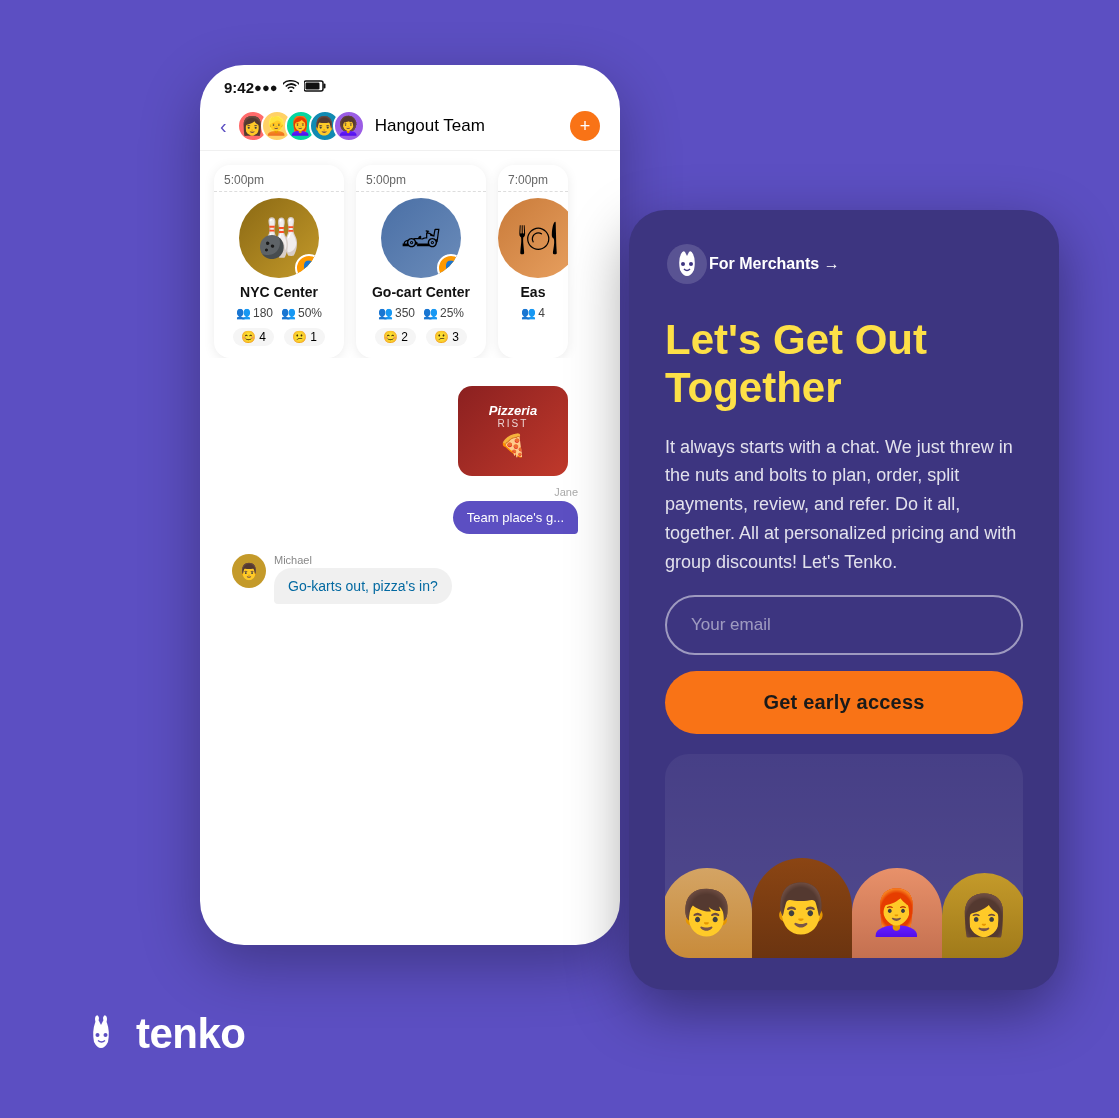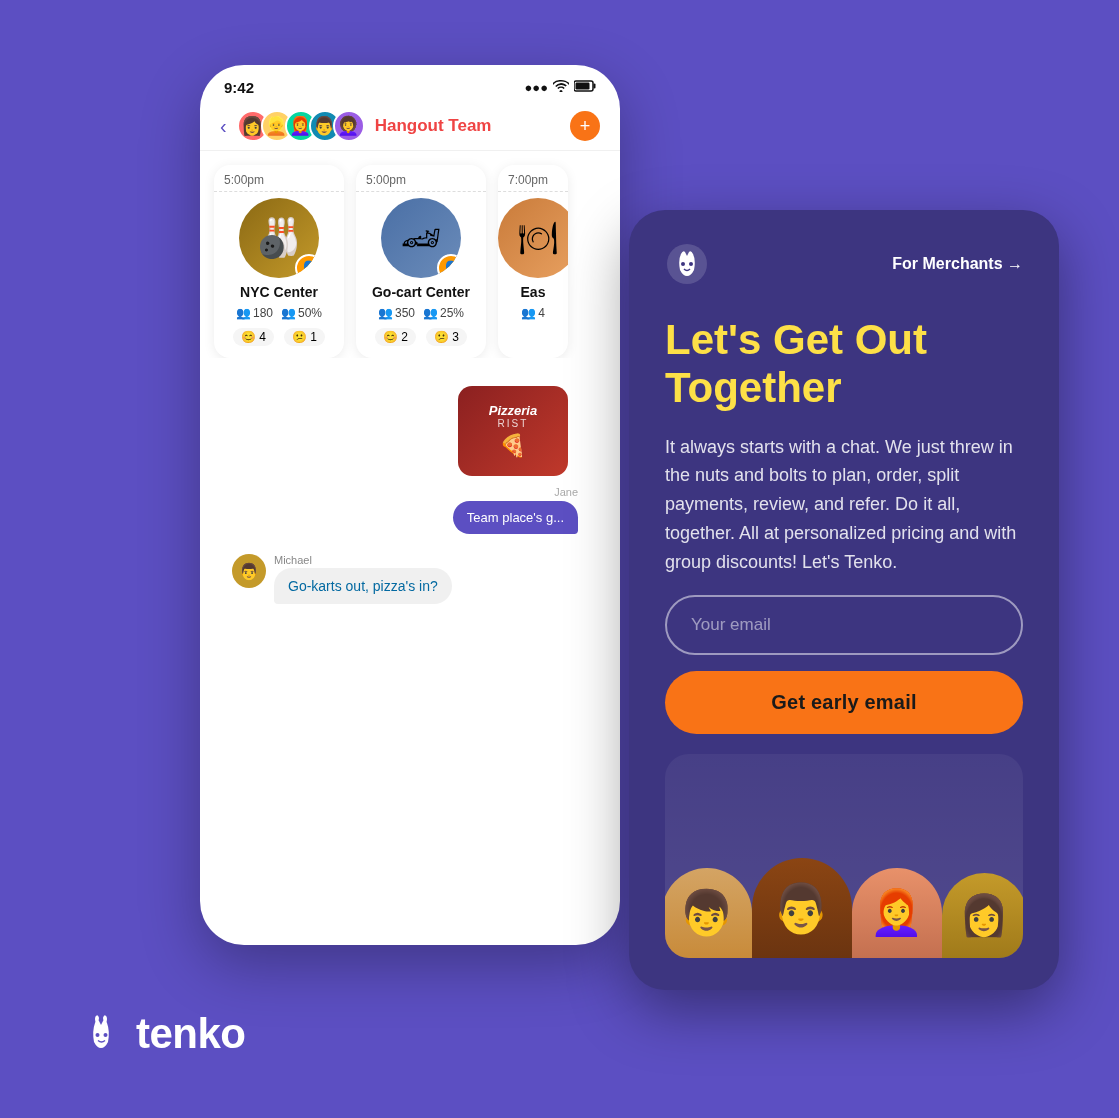--- a/index.html
+++ b/index.html
@@ -27,21 +27,21 @@
       width: 420px;
       height: 880px;
       background: #fff;
       border-radius: 44px;
       box-shadow: 0 20px 60px rgba(0,0,0,0.3);
       overflow: hidden;
     }
 
     .phone-back-status {
       display: flex;
-      justify-content: space-between;
+      justify-content: flex-start;
       align-items: center;
       padding: 14px 24px 6px;
       font-size: 15px;
       font-weight: 600;
       color: #111;
     }
     .status-icons {
       display: flex;
       gap: 5px;
       align-items: center;
@@ -77,22 +77,22 @@
     }
     .avatar-group .av:first-child { margin-left: 0; }
     .av-1 { background: #ff6b6b; }
     .av-2 { background: #ffd166; }
     .av-3 { background: #06d6a0; }
     .av-4 { background: #118ab2; }
     .av-5 { background: #9b5de5; }
 
     .header-title {
       font-size: 17px;
-      font-weight: 700;
-      color: #ef4444;
+      font-weight: 400;
+      color: #000000;
       flex: 1;
     }
     .plus-btn {
       width: 30px;
       height: 30px;
       border-radius: 50%;
       background: #f97316;
       color: white;
       display: flex;
       align-items: center;
@@ -228,21 +228,20 @@
       border-radius: 36px;
       box-shadow: 0 20px 60px rgba(0,0,0,0.4);
       overflow: hidden;
       display: flex;
       flex-direction: column;
       padding: 32px 36px;
     }
 
     .right-card-header {
       display: flex;
-      justify-content: space-between;
       align-items: center;
       margin-bottom: 30px;
     }
 
     .for-merchants-link {
       color: white;
       font-size: 16px;
       font-weight: 600;
       display: flex;
       align-items: center;
@@ -466,21 +465,21 @@
   </div>
 
   <div class="right-card-title">Let's Get Out Together</div>
 
   <div class="right-card-desc">It always starts with a chat. We just threw in the nuts and bolts to plan, order, split payments, review, and refer. Do it all, together. All at personalized pricing and with group discounts! Let's Tenko.</div>
 
   <div class="email-input-wrap">
     <input class="email-input" type="email" placeholder="Your email" style="">
   </div>
 
-  <button class="get-access-btn">Get early email</button>
+  <button class="get-access-btn">Get early access</button>
 
   <div style="flex:1;margin-top:20px;border-radius:24px;overflow:hidden;background:linear-gradient(180deg,rgba(255,255,255,0.05) 0%, rgba(255,255,255,0.1) 100%);min-height:80px;display:flex;align-items:flex-end;justify-content:center;">
     <div style="display:flex;gap:0;align-items:flex-end;padding-bottom:0;">
       <div style="width:90px;height:90px;border-radius:50% 50% 0 0;background:linear-gradient(180deg,#d4a464,#c88b3a);display:flex;align-items:center;justify-content:center;font-size:44px;">👦</div>
       <div style="width:100px;height:100px;border-radius:50% 50% 0 0;background:linear-gradient(180deg,#8B4513,#6b3410);display:flex;align-items:center;justify-content:center;font-size:48px;">👨</div>
       <div style="width:90px;height:90px;border-radius:50% 50% 0 0;background:linear-gradient(180deg,#e8916a,#c47050);display:flex;align-items:center;justify-content:center;font-size:44px;">👩‍🦰</div>
       <div style="width:85px;height:85px;border-radius:50% 50% 0 0;background:linear-gradient(180deg,#c49a2a,#a07a1a);display:flex;align-items:center;justify-content:center;font-size:40px;">👩</div>
     </div>
   </div>
 </div>

